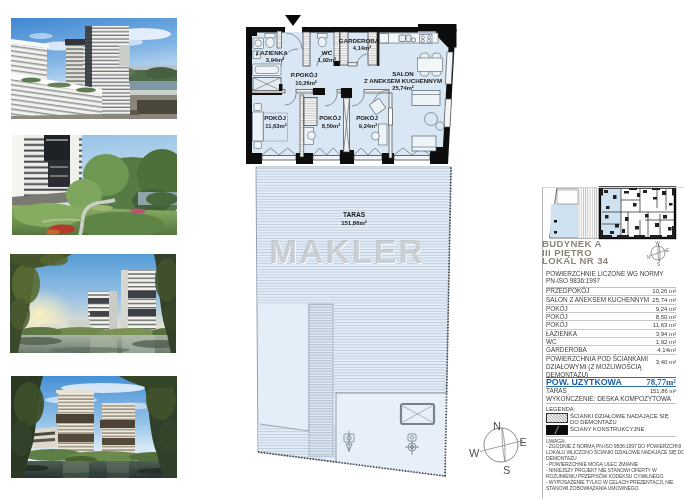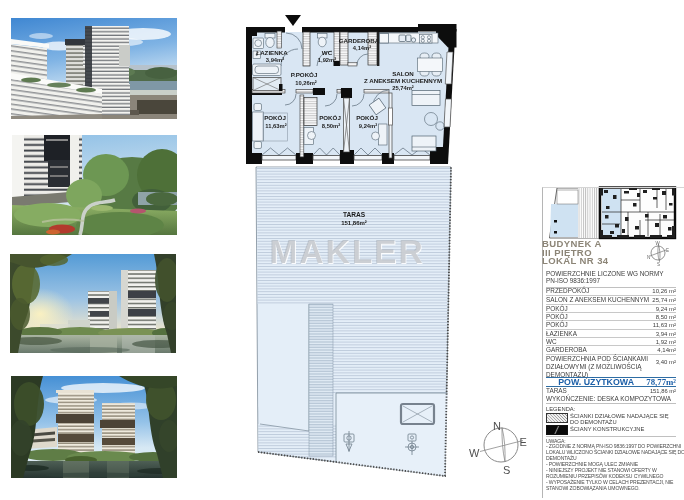--- a/index.html
+++ b/index.html
@@ -617,21 +617,21 @@
 <div style="box-sizing:border-box;height:8.35px;line-height:8px;border-top:1px solid #c8c8c8;">SALON Z ANEKSEM KUCHENNYM<span style="float:right;font-size:6px;">25,74 m²</span></div>
 <div style="box-sizing:border-box;height:8.35px;line-height:8px;border-top:1px solid #c8c8c8;">POKÓJ<span style="float:right;font-size:6px;">9,24 m²</span></div>
 <div style="box-sizing:border-box;height:8.35px;line-height:8px;border-top:1px solid #c8c8c8;">POKÓJ<span style="float:right;font-size:6px;">8,50 m²</span></div>
 <div style="box-sizing:border-box;height:8.35px;line-height:8px;border-top:1px solid #c8c8c8;">POKÓJ<span style="float:right;font-size:6px;">11,63 m²</span></div>
 <div style="box-sizing:border-box;height:8.35px;line-height:8px;border-top:1px solid #c8c8c8;">ŁAZIENKA<span style="float:right;font-size:6px;">3,94 m²</span></div>
 <div style="box-sizing:border-box;height:8.35px;line-height:8px;border-top:1px solid #c8c8c8;">WC<span style="float:right;font-size:6px;">1,92 m²</span></div>
 <div style="box-sizing:border-box;height:8.35px;line-height:8px;border-top:1px solid #c8c8c8;">GARDEROBA<span style="float:right;font-size:6px;">4,14m²</span></div>
 <div style="box-sizing:border-box;border-top:1px solid #c8c8c8;line-height:7.95px;padding-top:0.5px;">POWIERZCHNIA POD ŚCIANKAMI<span style="float:right;font-size:6px;margin-top:3.5px;">3,40 m²</span><br>DZIAŁOWYMI (Z MOŻLIWOŚCIĄ<br>DEMONTAŻU)</div>
 </div>
 
-<div class="panel" style="left:546px;top:376.5px;width:130px;height:8.1px;border-top:1.2px solid #2e6da4;border-bottom:1.2px solid #2e6da4;color:#1b5fa8;font-weight:bold;font-size:8.8px;line-height:9.2px;text-align:center;">POW. UŻYTKOWA<span style="float:right;font-family:Liberation Serif, serif;">78,77m²</span></div>
+<div class="panel" style="left:546px;top:376.5px;width:130px;height:8.1px;border-top:1.2px solid #2e6da4;border-bottom:1.2px solid #2e6da4;color:#1b5fa8;font-weight:bold;font-size:8.8px;line-height:9.2px;">POW. UŻYTKOWA<span style="float:right;font-family:Liberation Serif, serif;">78,77m²</span></div>
 
 <div class="panel" style="left:546px;top:387.6px;width:130px;font-size:6.4px;color:#3c3c3c;">
 <div style="height:7.8px;line-height:6.8px;">TARAS<span style="float:right;font-size:5.8px;">151,86 m²</span></div>
 <div style="height:7.8px;line-height:7.2px;">WYKOŃCZENIE: DESKA KOMPOZYTOWA</div>
 </div>
 <div class="panel" style="left:546px;top:402.5px;width:130px;border-top:1px solid #c0c0c0;"></div>
 
 <div class="panel" style="left:546px;top:405.5px;width:130px;font-size:5.8px;color:#3c3c3c;">LEGENDA:</div>
 
 <div class="panel" style="left:546px;top:412.5px;width:20px;height:8px;border:1px solid #333;background:repeating-linear-gradient(45deg,#f0f0f0 0,#f0f0f0 1.2px,#8f8f8f 1.6px,#8f8f8f 2.1px);"></div>

